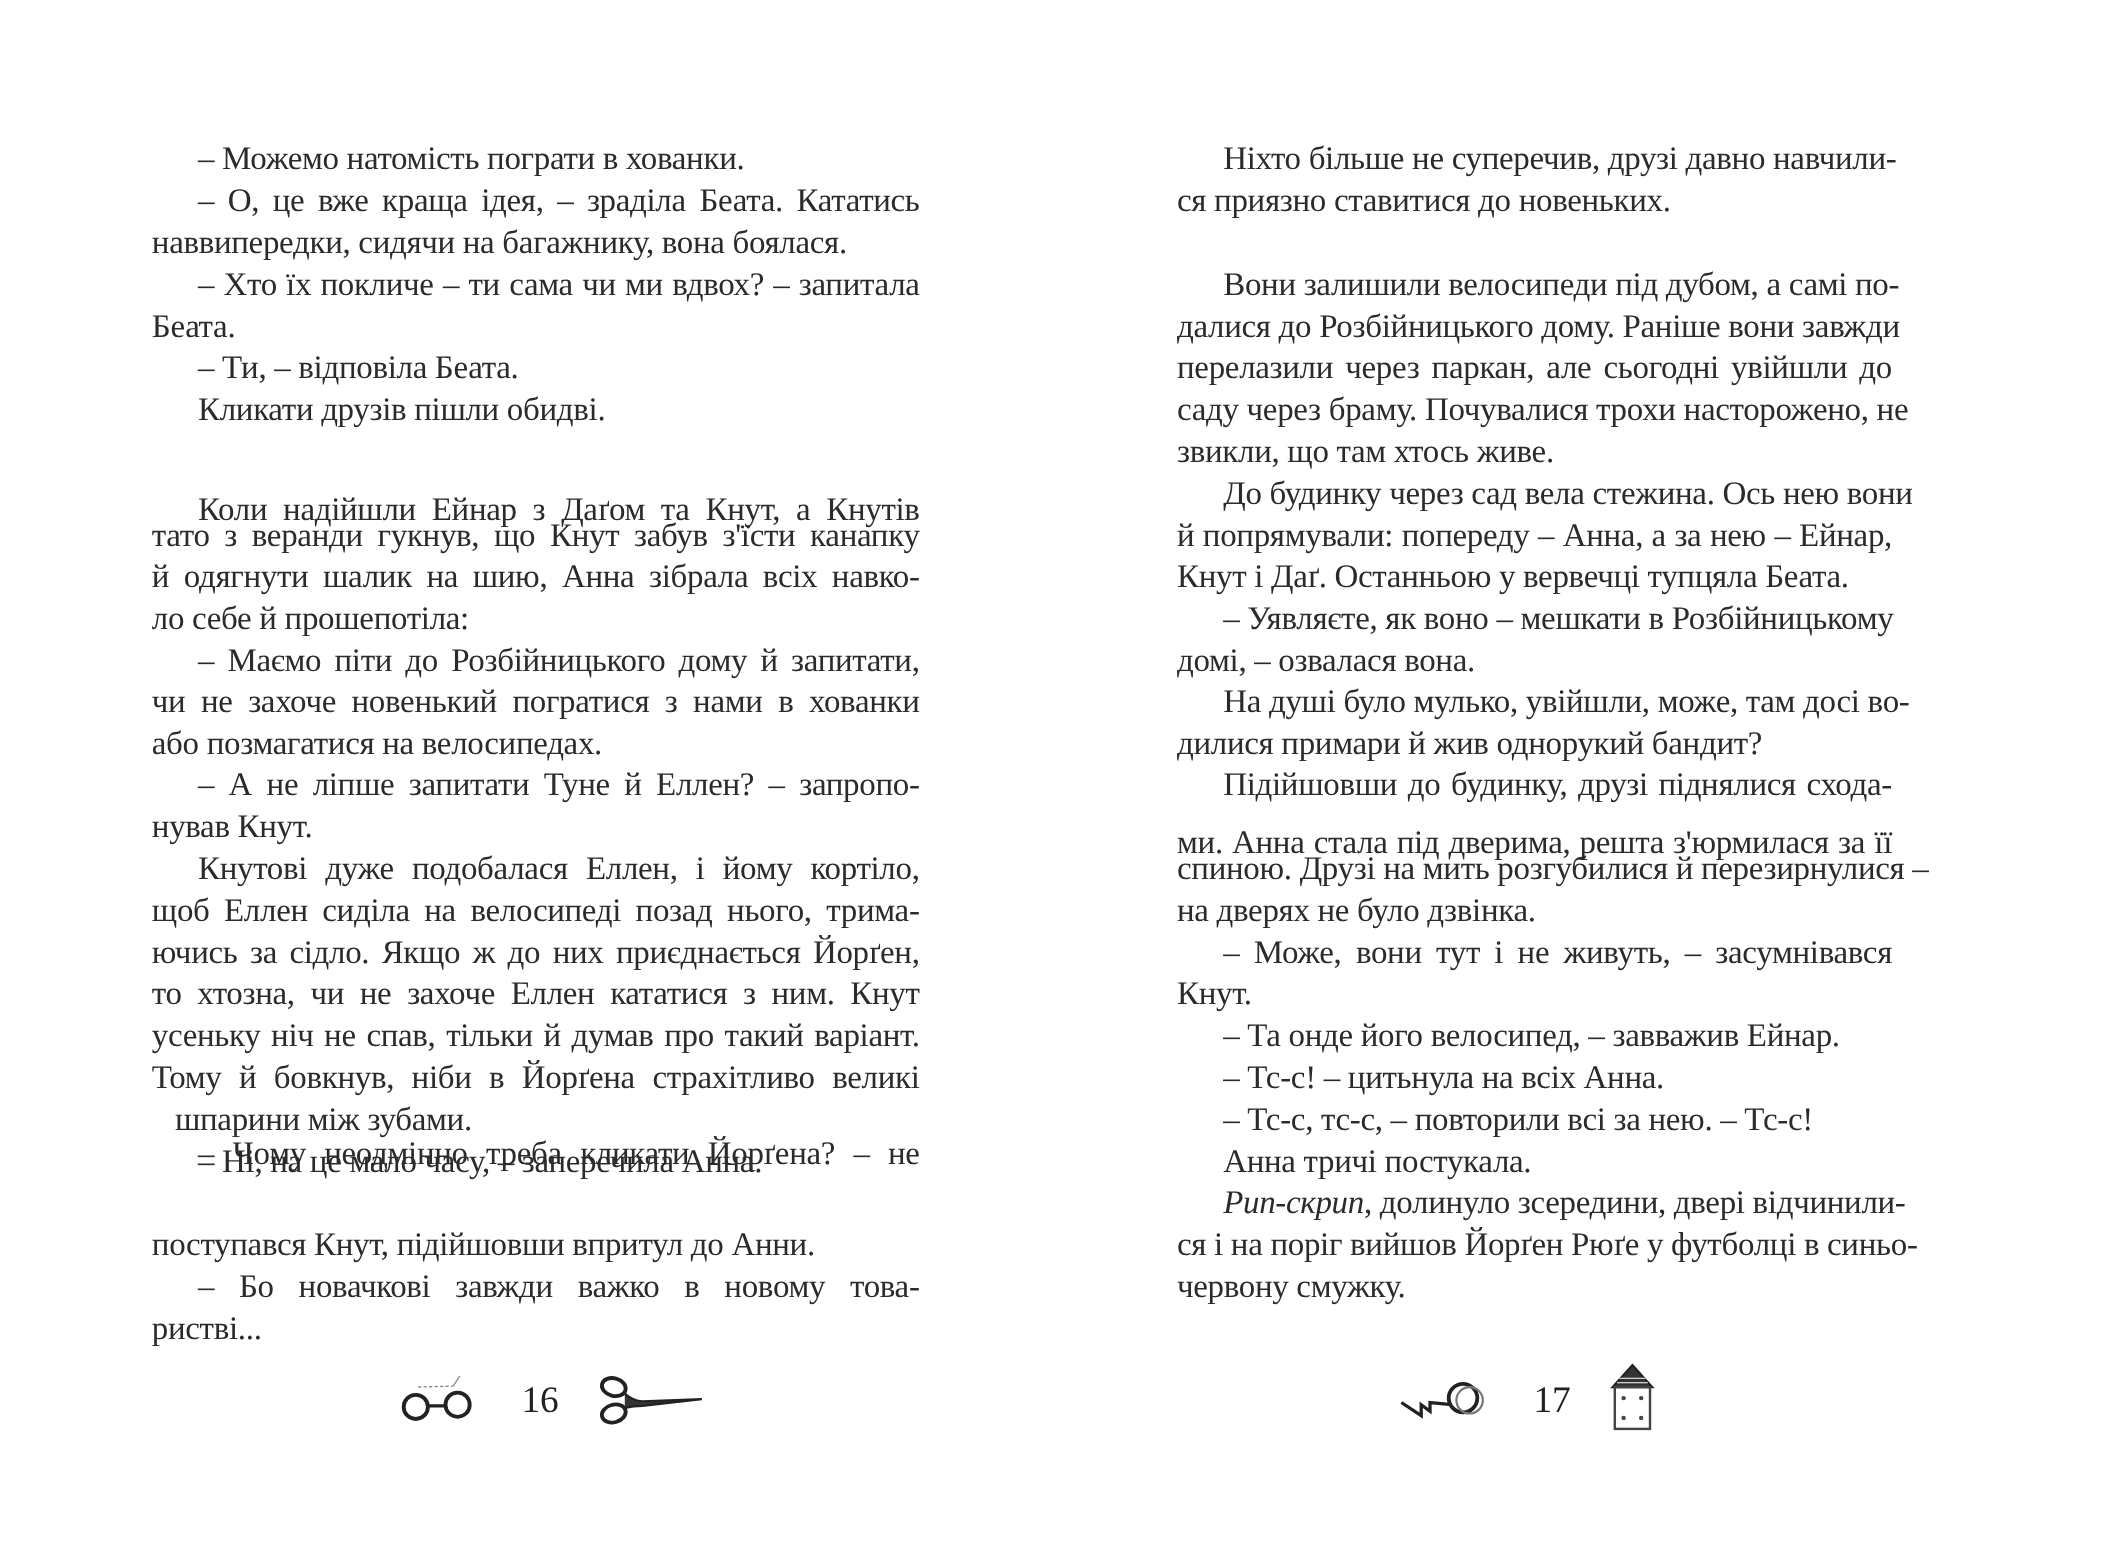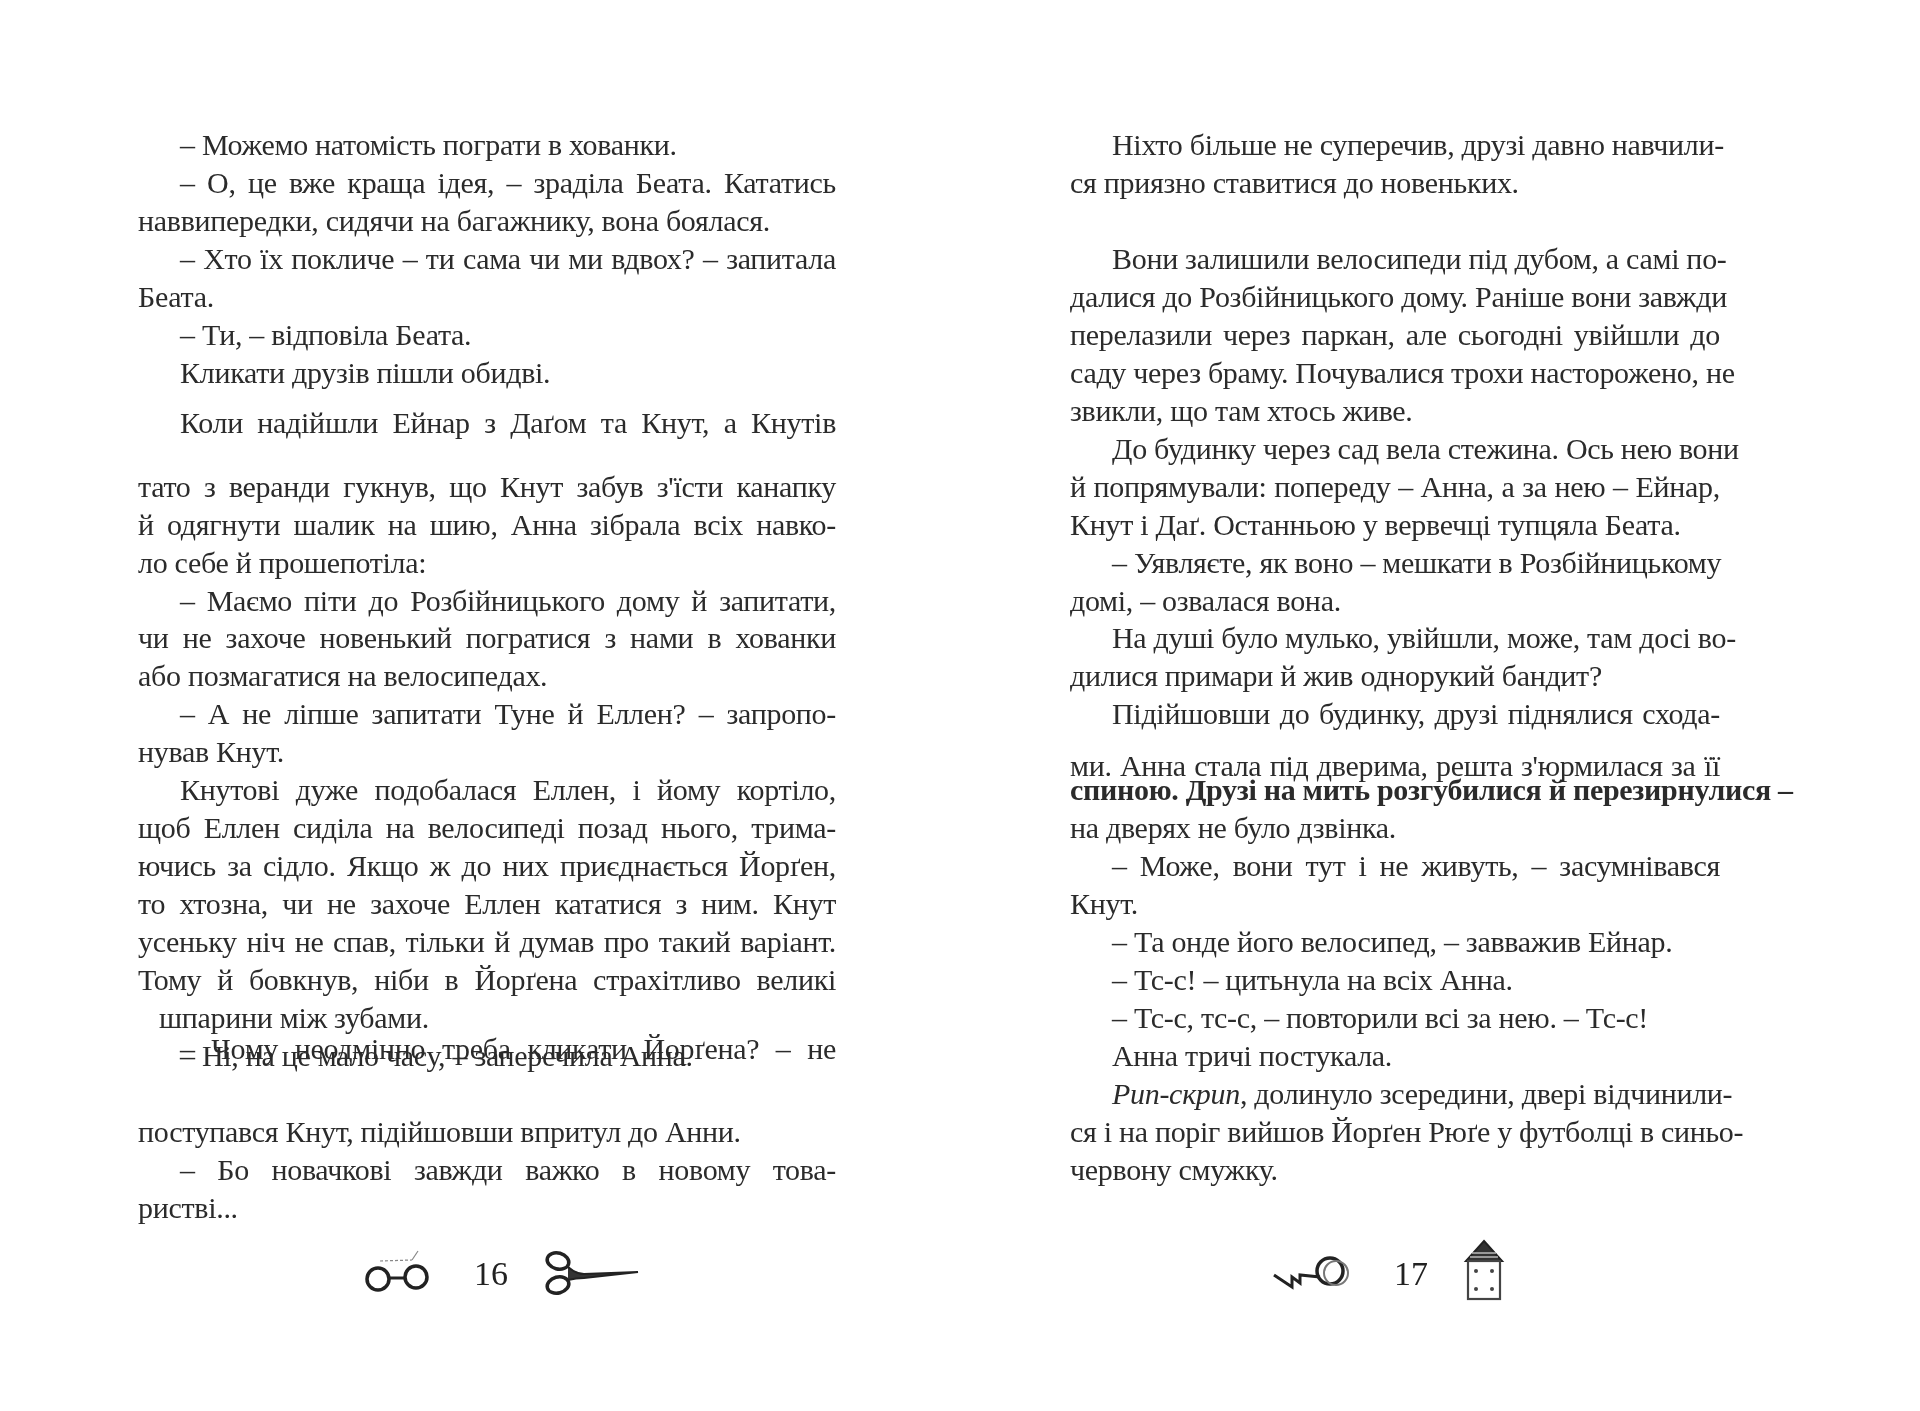--- a/index.html
+++ b/index.html
@@ -24,21 +24,21 @@
 <div class="page page-left">
   <div class="col" id="col-left">
       <div class="line indent" style="top: 126px;">– Можемо натомість пограти в хованки.</div>
       <div class="line indent full" style="top: 163.96px;">– О, це вже краща ідея, – зраділа Беата. Кататись</div>
       <div class="line" style="top: 201.92px;">наввипередки, сидячи на багажнику, вона боялася.</div>
       <div class="line indent full" style="top: 239.88px;">– Хто їх покличе – ти сама чи ми вдвох? – запитала</div>
       <div class="line" style="top: 277.84px;">Беата.</div>
       <div class="line indent" style="top: 315.8px;">– Ти, – відповіла Беата.</div>
       <div class="line indent" style="top: 353.76px;">Кликати друзів пішли обидві.</div>
       <div class="line" style="top: 391.72px;"></div>
-      <div class="line indent full" style="top: 404px;">Коли надійшли Ейнар з Даґом та Кнут, а Кнутів</div>
+      <div class="line indent full" style="top: 445px;">Коли надійшли Ейнар з Даґом та Кнут, а Кнутів</div>
       <div class="line full" style="top: 467.64px;">тато з веранди гукнув, що Кнут забув з'їсти канапку</div>
       <div class="line full" style="top: 505.6px;">й одягнути шалик на шию, Анна зібрала всіх навко-</div>
       <div class="line" style="top: 543.56px;">ло себе й прошепотіла:</div>
       <div class="line indent full" style="top: 581.52px;">– Маємо піти до Розбійницького дому й запитати,</div>
       <div class="line full" style="top: 619.48px;">чи не захоче новенький погратися з нами в хованки</div>
       <div class="line" style="top: 657.44px;">або позмагатися на велосипедах.</div>
       <div class="line indent full" style="top: 695.4px;">– А не ліпше запитати Туне й Еллен? – запропо-</div>
       <div class="line" style="top: 733.36px;">нував Кнут.</div>
       <div class="line indent full" style="top: 771.32px;">Кнутові дуже подобалася Еллен, і йому кортіло,</div>
       <div class="line full" style="top: 809.28px;">щоб Еллен сиділа на велосипеді позад нього, трима-</div>
@@ -86,21 +86,21 @@
       <div class="line" style="top: 391.72px;">звикли, що там хтось живе.</div>
       <div class="line indent full" style="top: 429.68px;">До будинку через сад вела стежина. Ось нею вони</div>
       <div class="line full" style="top: 467.64px;">й попрямували: попереду – Анна, а за нею – Ейнар,</div>
       <div class="line" style="top: 505.6px;">Кнут і Даґ. Останньою у вервечці тупцяла Беата.</div>
       <div class="line indent full" style="top: 543.56px;">– Уявляєте, як воно – мешкати в Розбійницькому</div>
       <div class="line" style="top: 581.52px;">домі, – озвалася вона.</div>
       <div class="line indent full" style="top: 619.48px;">На душі було мулько, увійшли, може, там досі во-</div>
       <div class="line" style="top: 657.44px;">дилися примари й жив однорукий бандит?</div>
       <div class="line indent full" style="top: 695.4px;">Підійшовши до будинку, друзі піднялися схода-</div>
       <div class="line full" style="top: 747px;">ми. Анна стала під дверима, решта з'юрмилася за її</div>
-      <div class="line full" style="top: 771.32px; font-weight: bold;">спиною. Друзі на мить розгубилися й перезирнулися –</div>
+      <div class="line full" style="top: 771.32px;">спиною. Друзі на мить розгубилися й перезирнулися –</div>
       <div class="line" style="top: 809.28px;">на дверях не було дзвінка.</div>
       <div class="line indent full" style="top: 847.24px;">– Може, вони тут і не живуть, – засумнівався</div>
       <div class="line" style="top: 885.2px;">Кнут.</div>
       <div class="line indent" style="top: 923.16px;">– Та онде його велосипед, – завважив Ейнар.</div>
       <div class="line indent" style="top: 961.12px;">– Тс-с! – цитьнула на всіх Анна.</div>
       <div class="line indent" style="top: 999.08px;">– Тс-с, тс-с, – повторили всі за нею. – Тс-с!</div>
       <div class="line indent" style="top: 1037.04px;">Анна тричі постукала.</div>
       <div class="line indent full" style="top: 1075px;"><em>Рип-скрип</em><span>, долинуло зсередини, двері відчинили-</span></div>
       <div class="line full" style="top: 1112.96px;">ся і на поріг вийшов Йорґен Рюґе у футболці в синьо-</div>
       <div class="line" style="top: 1150.92px;">червону смужку.</div>

